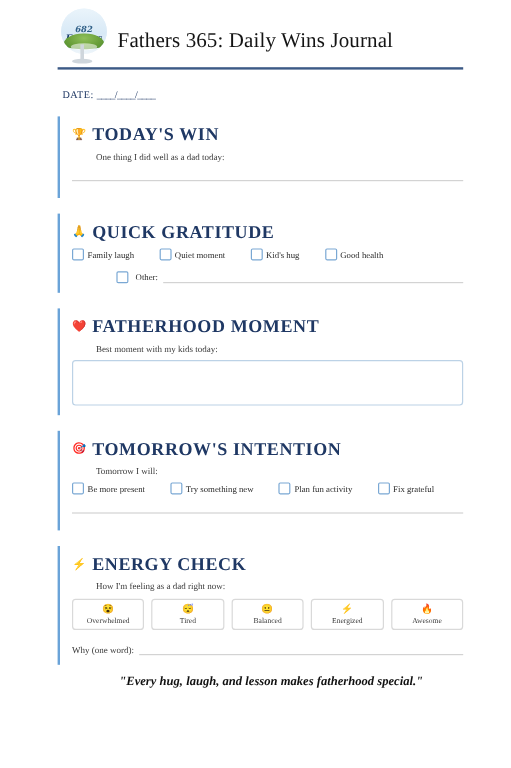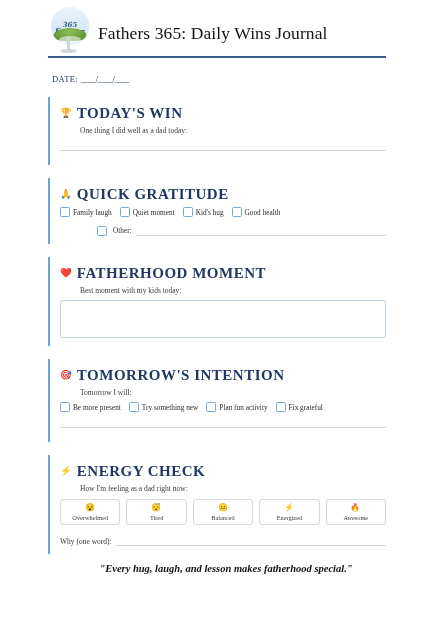--- a/index.html
+++ b/index.html
@@ -187,21 +187,21 @@
     border: 1px solid #bcd2e6;
     border-radius: 3px;
     height: 36px;
     margin-top: 2px;
   }
 
   
   .check-row {
     display: flex;
     align-items: flex-start;
-    gap: 3px;
+    gap: 16px;
     margin-top: 2px;
     flex-wrap: nowrap;
   }
   .check-item {
     display: flex;
     align-items: center;
     gap: 3px;
     margin-right: 5px;
     white-space: nowrap;
   }
@@ -290,21 +290,21 @@
 </head>
 <body>
 
 <div class="page">
 
   <div class="header">
     <div class="logo">
       <div class="logo-circle">
         <div class="logo-sky"></div>
         <div class="logo-script">Fathers</div>
-        <div class="logo-num">365</div>
+        <div class="logo-num">682</div>
         <div class="logo-canopy"></div>
       </div>
       <div class="logo-trunk"></div>
       <div class="logo-base"></div>
     </div>
     <div class="title">Fathers 365: Daily Wins Journal</div>
   </div>
   <div class="header-rule"></div>
 
   <div class="date-row">

